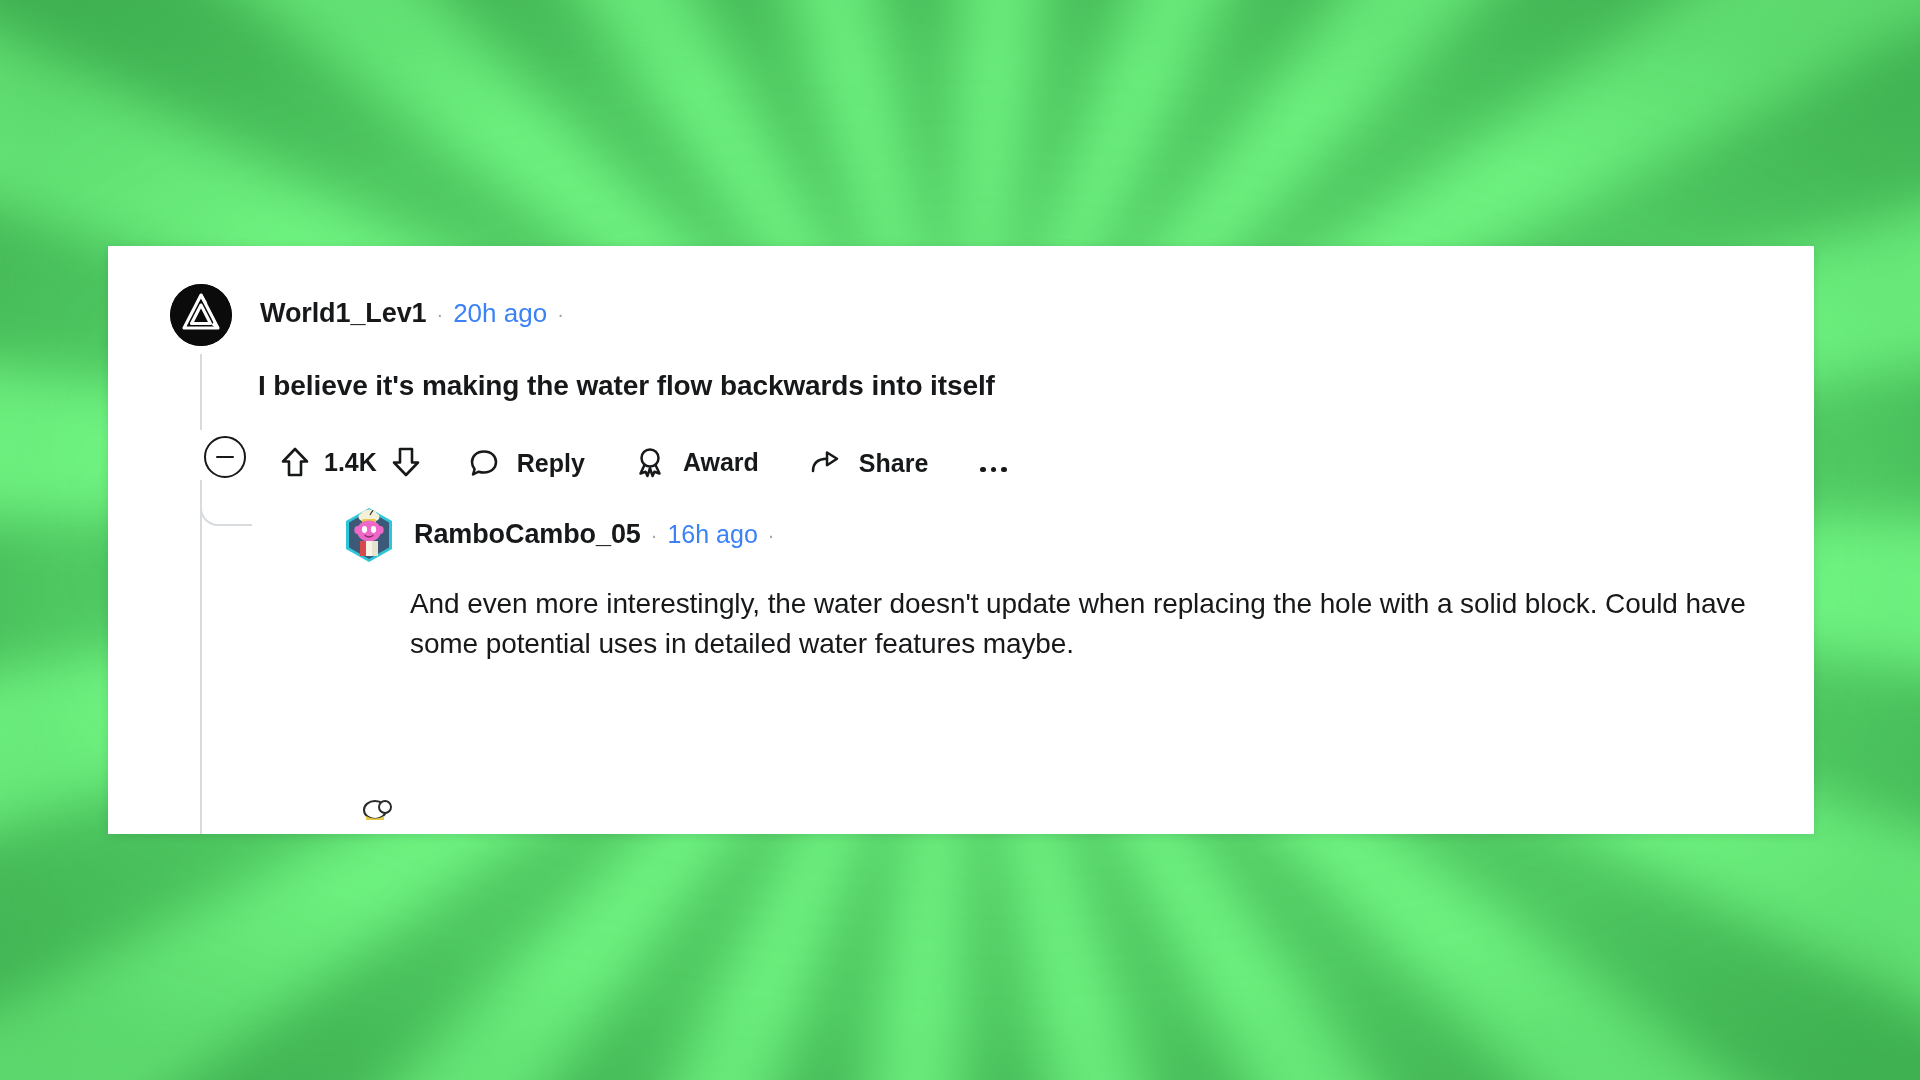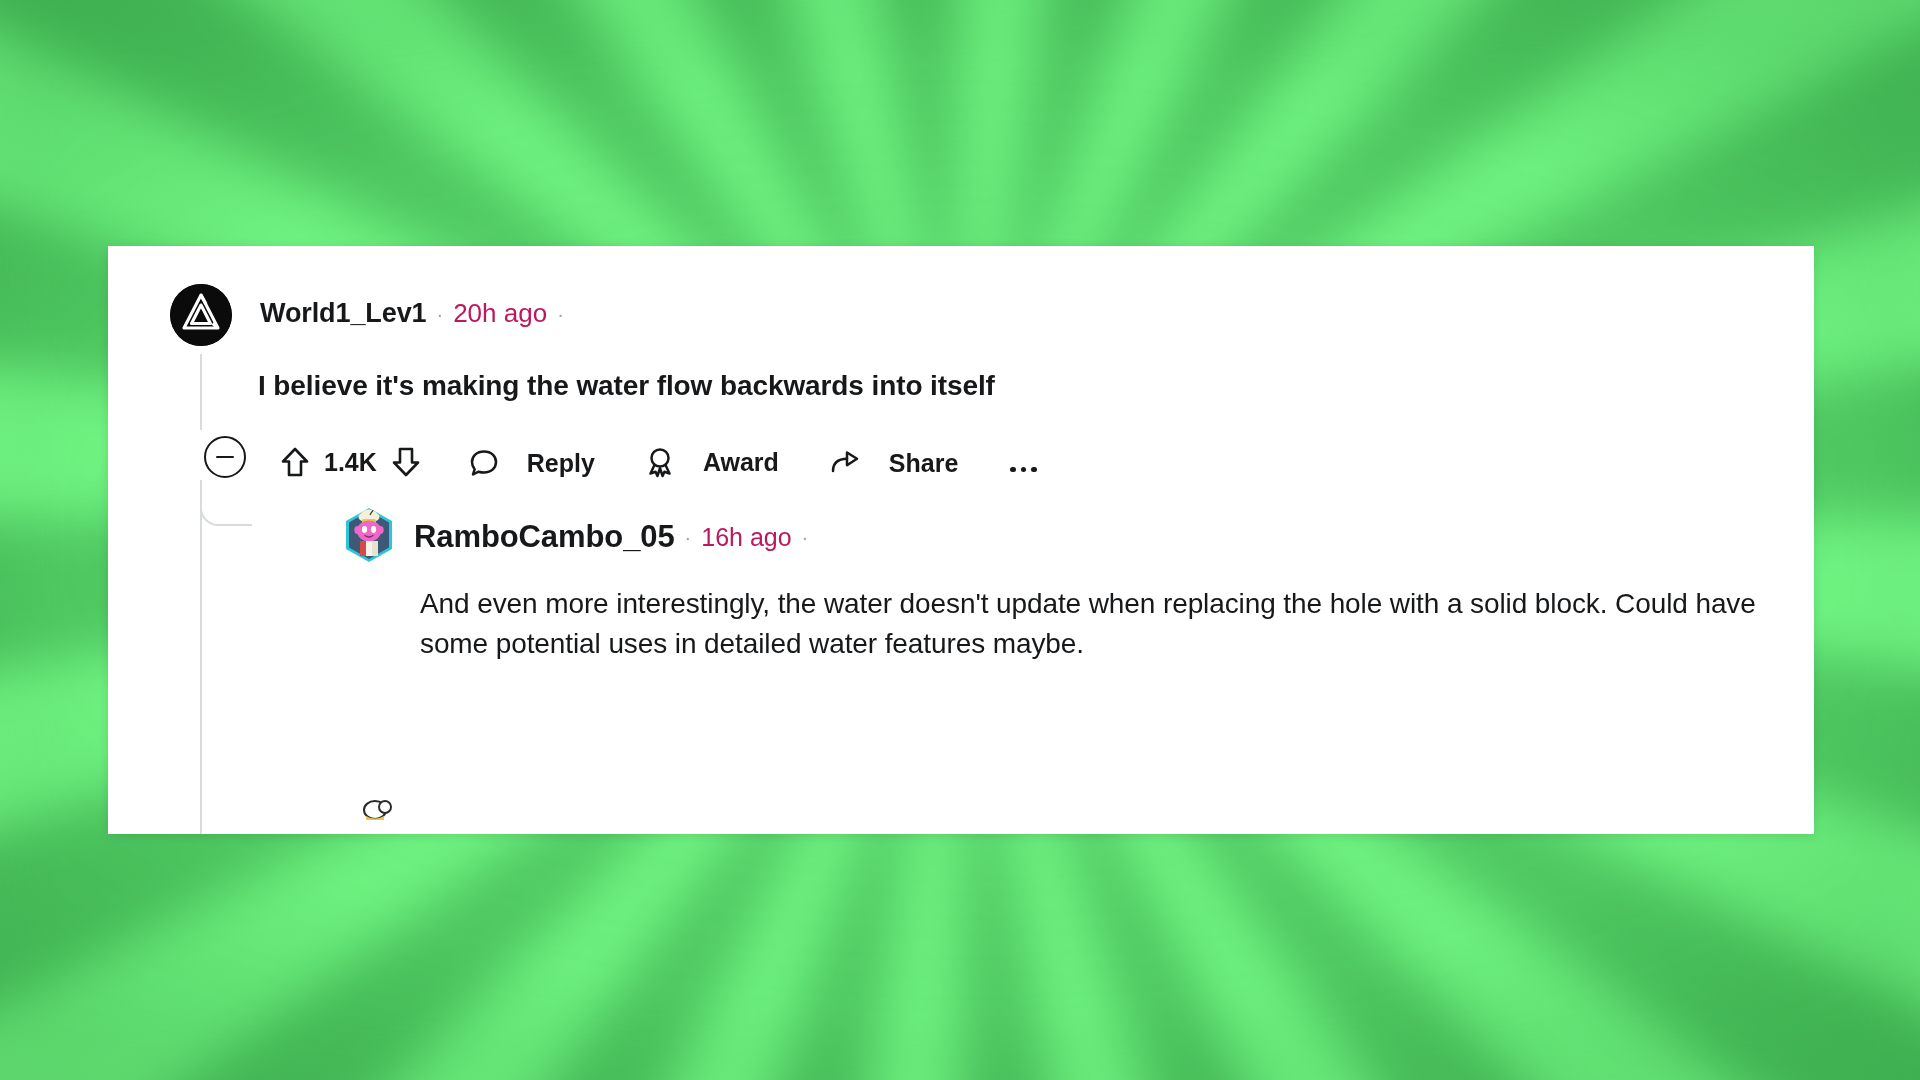--- a/index.html
+++ b/index.html
@@ -105,21 +105,21 @@
     align-items: center;
     gap: 10px;
     white-space: nowrap;
   }
   .author-name {
     font-weight: 700;
     color: #16181A;
     letter-spacing: -0.1px;
   }
   .meta-dot { color: #9CA3A8; font-size: 20px; line-height: 1; }
-  .timestamp { color: #be185d; }
+  .timestamp { color: #3b82f6; }
 
   #byline-1 { left: 152px; top: 52px; font-size: 27px; align-items: center; }
   #byline-1 .author-name { font-size: 27px; }
   #byline-1 .timestamp  { font-size: 26px; }
 
   .body-text {
     position: absolute;
     color: #16181A;
     line-height: 1.42;
     letter-spacing: -0.1px;
@@ -151,21 +151,21 @@
     cursor: pointer;
   }
   .collapse-btn .bar {
     width: 18px; height: 2.8px; background: #16181A; border-radius: 2px;
   }
 
   .vote-group { display: flex; align-items: center; gap: 14px; margin-right: 48px; }
   .vote-count { font-size: 25px; font-weight: 700; color: #16181A; }
 
   .act-item {
-    display: flex; align-items: center; gap: 28px;
+    display: flex; align-items: center; gap: 18px;
     margin-right: 50px;
     cursor: pointer;
   }
   .act-label { font-size: 25px; font-weight: 700; color: #16181A; }
 
   .icon-btn { display: flex; align-items: center; justify-content: center; cursor: pointer; }
   .icon-btn svg { display: block; }
 
   .overflow-btn {
     display: flex; align-items: center; gap: 5px; cursor: pointer;
@@ -183,25 +183,25 @@
     left: 232px;
     top: 10px;
     width: 58px;
     height: 58px;
     border-radius: 10px;
     background: transparent;
   }
   #avatar-2 svg { display: block; width: 58px; height: 58px; }
 
   #byline-2 { left: 306px; top: 23px; }
-  #byline-2 .author-name { font-size: 31px; }
+  #byline-2 .author-name { font-size: 27px; }
   #byline-2 .timestamp  { font-size: 25px; }
 
   #body-2 {
-    left: 312px;
+    left: 302px;
     top: 88px;
     width: 1400px;
     font-size: 28px;
   }
 
   
   #comment-3 { position: absolute; left: 0; top: 540px; width: 100%; }
   #avatar-3 {
     left: 244px; top: 0;
     width: 46px; height: 46px;

